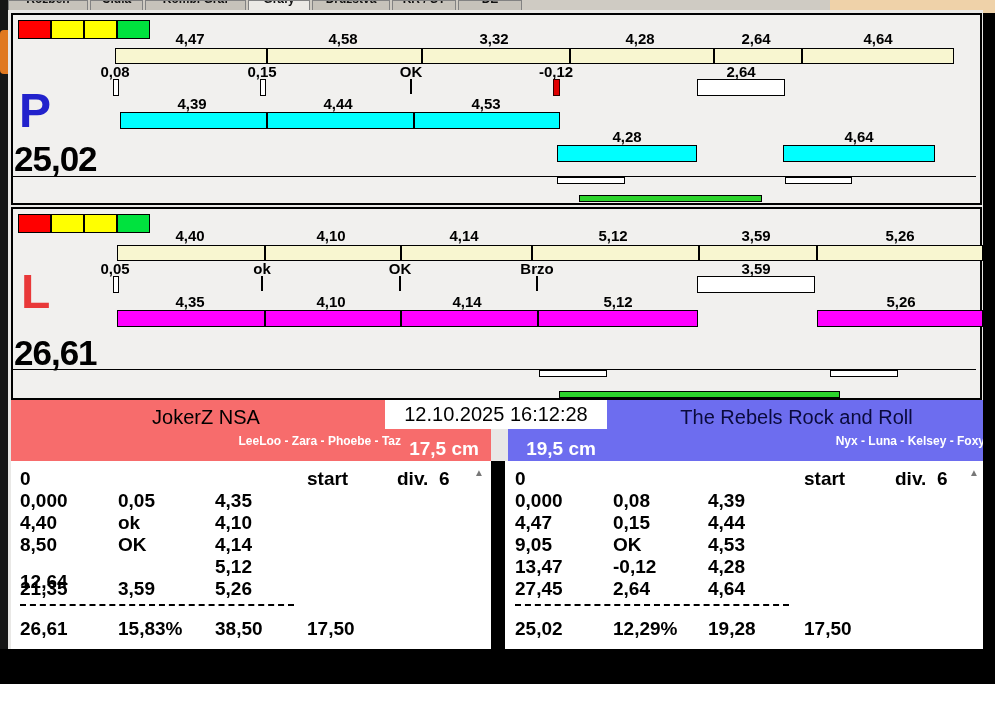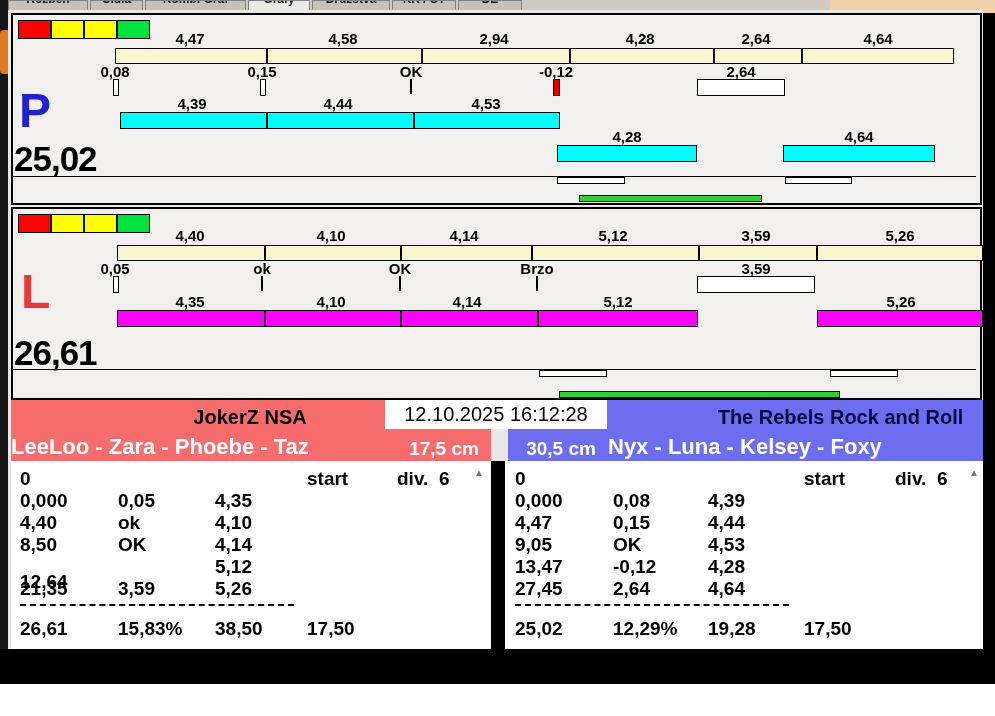--- a/index.html
+++ b/index.html
@@ -44,23 +44,23 @@
   .tickr{position:absolute;width:5px;height:15px;background:#E00000;border:1px solid #300;}
   .whitebar{position:absolute;height:15px;background:#fff;border:1px solid #000;}
   .hline{position:absolute;left:0;width:963px;height:1px;background:#000;}
   .minibar{position:absolute;height:5px;background:#fff;border:1px solid #000;}
   .greenbar{position:absolute;height:5px;background:#2CD32C;border:1px solid #000;}
 
   
   .hdr{position:absolute;top:400px;height:61px;}
   .hdr.redbg{background:#F76C6C;}
   .hdr.bluebg{background:#6D6DEF;}
-  .team-title{position:absolute;text-align:center;font-weight:bold;font-size:20px;color:#000;white-space:nowrap;padding-left:44px;}
+  .team-title{position:absolute;text-align:center;font-weight:normal;font-size:20px;color:#000;white-space:nowrap;}
   .team-title.navy{color:#0A0A3C;}
-  .team-dogs{position:absolute;text-align:left;font-weight:bold;font-size:22px;color:#fff;white-space:nowrap;}
+  .team-dogs{position:absolute;text-align:right;font-weight:bold;font-size:12px;color:#fff;white-space:nowrap;}
   .team-height{position:absolute;text-align:center;font-weight:bold;font-size:19px;color:#fff;}
   .tsbox{position:absolute;left:385px;top:400px;width:222px;height:29px;background:#fff;
          font-size:20px;color:#000;text-align:center;line-height:29px;z-index:5;white-space:nowrap;}
   .tbl-gap{position:absolute;left:491px;top:461px;width:14px;height:188px;background:#000;}
   .dtable{position:absolute;top:461px;width:480px;height:188px;background:#fff;
           font-weight:bold;font-size:19px;color:#000;}
   .dtable .c{position:absolute;white-space:pre;line-height:1;}
   .dash{position:absolute;height:0;border-top:2px dashed #000;}
   .scrollup{position:absolute;font-size:10px;color:#777;line-height:1;cursor:default;}
 </style>
@@ -105,21 +105,21 @@
       <div class="sq" style="background:#FF0000"></div>
       <div class="sq" style="background:#FFFF00"></div>
       <div class="sq" style="background:#FFFF00"></div>
       <div class="sq" style="background:#00E23E"></div>
     </div>
     <div class="bigletter" style="left:6px;top:72px;color:#2222CC">P</div>
     <div class="bigtotal" style="left:1px;top:126px">25,02</div>
 
     <div class="lbl" style="left:177px;top:16px">4,47</div>
     <div class="lbl" style="left:330px;top:16px">4,58</div>
-    <div class="lbl" style="left:481px;top:16px">2,94</div>
+    <div class="lbl" style="left:481px;top:16px">3,32</div>
     <div class="lbl" style="left:627px;top:16px">4,28</div>
     <div class="lbl" style="left:743px;top:16px">2,64</div>
     <div class="lbl" style="left:865px;top:16px">4,64</div>
     <div class="hbar cream" style="left:102px;top:33px;width:837px">
       <i style="left:150px"></i>
         <i style="left:305px"></i>
         <i style="left:453px"></i>
         <i style="left:597px"></i>
         <i style="left:685px"></i>
     </div>
@@ -206,21 +206,21 @@
     <div class="minibar" style="left:817px;top:161px;width:66px"></div>
     <div class="greenbar" style="left:546px;top:182px;width:279px"></div>
   </div>
 
   <div class="hdr redbg" style="left:11px;width:480px">
     <div class="team-title" style="left:0;width:390px;top:6px">JokerZ NSA</div>
     <div class="team-dogs" style="left:0;width:390px;top:34px">LeeLoo - Zara - Phoebe - Taz</div>
     <div class="team-height" style="left:388px;width:90px;top:38px">17,5 cm</div>
   </div>
   <div class="hdr bluebg" style="left:508px;width:477px">
-    <div class="team-height" style="left:2px;width:102px;top:38px">30,5 cm</div>
+    <div class="team-height" style="left:2px;width:102px;top:38px">19,5 cm</div>
     <div class="team-title navy" style="left:100px;width:377px;top:6px">The Rebels Rock and Roll</div>
     <div class="team-dogs" style="left:100px;width:377px;top:34px">Nyx - Luna - Kelsey - Foxy</div>
   </div>
   <div class="tsbox">12.10.2025 16:12:28</div>
 
   <div class="tbl-gap"></div>
 
   <div class="dtable" style="left:11px">
     <span class="c" style="left:9px;top:8px">0</span>
     <span class="c" style="left:296px;top:8px">start</span>

